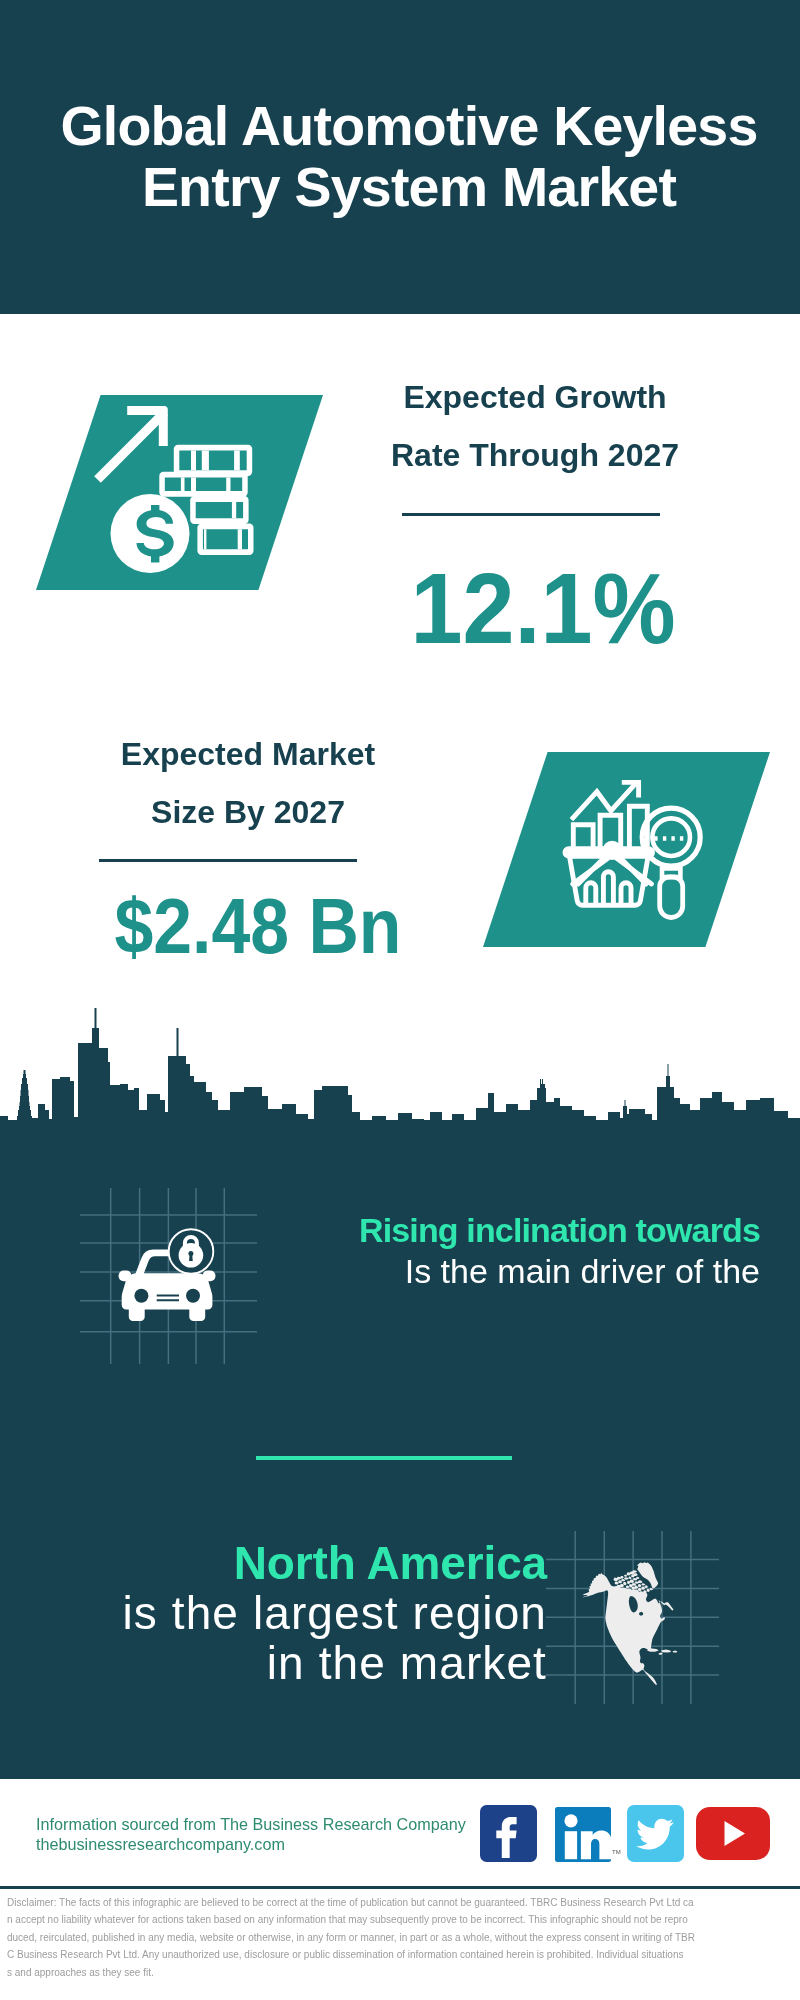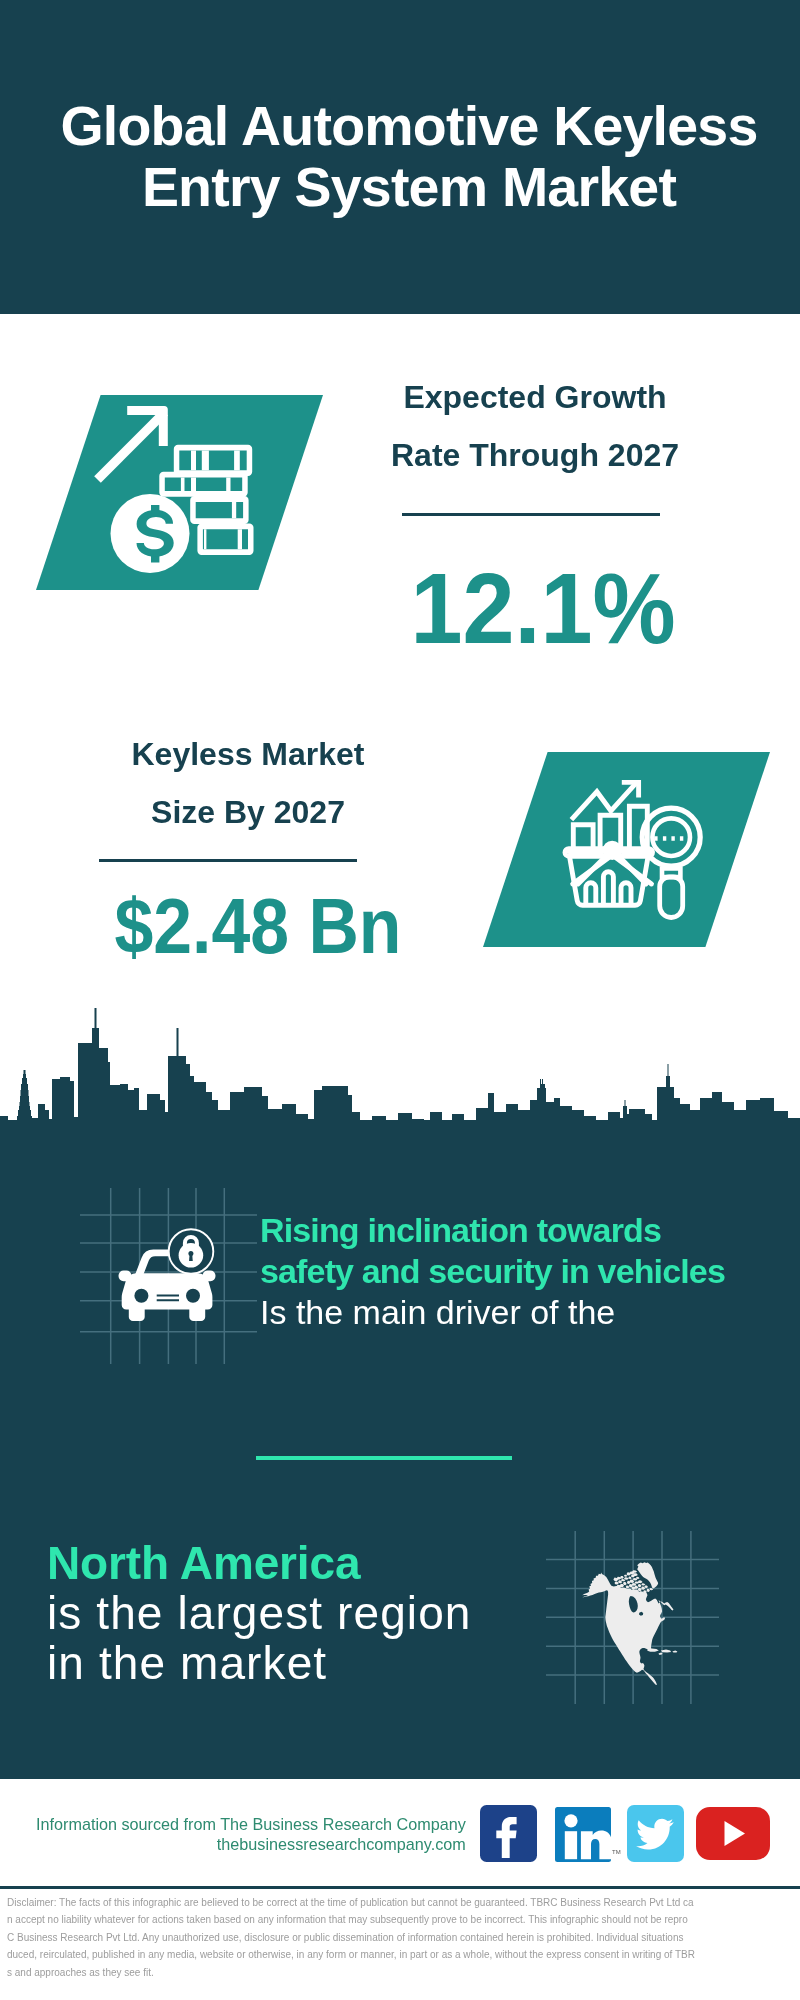--- a/index.html
+++ b/index.html
@@ -52,35 +52,34 @@
   }
 
   
   .dark-band {
     position:absolute; left:0; top:1120px; width:800px; height:659px;
     background:#17414F;
   }
   .skyline { position:absolute; left:0; top:1004px; width:800px; height:140px; }
 
   .grid-svg { position:absolute; overflow:visible; }
-  .msg { position:absolute; text-align:left; font-size:34px; line-height:41.2px; }
+  .msg { position:absolute; text-align:right; font-size:34px; line-height:41.2px; }
   .msg .hl { color:#2FE6AE; font-weight:bold; letter-spacing:-0.85px; }
   .msg .rest { color:#ffffff; font-weight:normal; }
   .msg-region { font-size:46px; line-height:50px; }
   .msg-region .hl { letter-spacing:-0.15px; }
   .msg-region .rest { letter-spacing:1.1px; }
   .divider { position:absolute; height:4px; background:#2FE6AE; }
 
   
   .footer-src {
     position:absolute; left:36px; top:1814px;
     color:#2E8B70;
     font-size:16.2px;
     line-height:20px;
-    text-align:right;
   }
   .social-icon { position:absolute; }
 
   .rule-2 { position:absolute; left:0; top:1886px; width:800px; height:3px; background:#17414F; }
   .disclaimer {
     position:absolute; left:7px; top:1894px; width:794px;
     color:#9D9D9D;
     font-size:10px;
     line-height:17.4px;
   }
@@ -125,21 +124,21 @@
     </g>
   </svg>
   <div class="stat-label" style="left:335px;top:369px;width:400px;">
     <div>Expected Growth</div>
     <div>Rate Through 2027</div>
   </div>
   <div class="stat-rule" style="left:402px;top:513px;width:258px;"></div>
   <div class="stat-value" style="left:343px;top:558px;width:400px;font-size:101px;transform:scaleX(0.926);">12.1%</div>
 
   <div class="stat-label" style="left:48px;top:726px;width:400px;">
-    <div>Keyless Market</div>
+    <div>Expected Market</div>
     <div>Size By 2027</div>
   </div>
   <div class="stat-rule" style="left:99px;top:859px;width:258px;"></div>
   <div class="stat-value" style="left:58px;top:888px;width:400px;font-size:77px;transform:scaleX(0.906);">$2.48 Bn</div>
   <svg class="icon-shape" style="left:483px;top:752px;width:287px;height:196px;" viewBox="0 0 287 196">
     <path d="M64.6,0 H287 L222.4,195 H0 Z" fill="#1D918A"></path>
     <g transform="translate(-483,-752)" fill="none" stroke="#ffffff" stroke-width="4.9" stroke-linecap="butt" stroke-linejoin="miter">
 
       <polyline points="571.4,819.6 596.9,791.7 610.9,810.8 636.0,783.2"></polyline>
       <polyline points="621.8,782.4 638.6,782.4 638.6,797.4"></polyline>
@@ -205,21 +204,20 @@
       <path d="M190.9,1235.0 a8.0,8.0 0 0 1 8.0,8.0 v6.2 h-4.0 v-6.2 a4.0,4.0 0 0 0 -8.0,0 v6.2 h-4.0 v-6.2 a8.0,8.0 0 0 1 8.0,-8.0 z"></path>
 
       <path d="M190.9,1243.0 a12.3,12.3 0 1 1 0,24.6 a12.3,12.3 0 0 1 0,-24.6 z"></path>
 
       <circle cx="190.9" cy="1253.6" r="2.5" fill="#17414F"></circle>
       <path d="M189.6,1254.0 h2.6 l0.55,7.0 h-3.7 z" fill="#17414F"></path>
     </g>
   </svg>
   <div class="msg" style="left:260px;top:1210px;width:500px;">
     <div class="hl">Rising inclination towards</div>
-    <div class="hl">safety and security in vehicles</div>
     <div class="rest">Is the main driver of the</div>
   </div>
 
   <div class="divider" style="left:256px;top:1456px;width:256px;"></div>
 
   <div class="msg msg-region" style="left:47px;top:1538px;width:500px;">
     <div class="hl">North America</div>
     <div class="rest">is the largest region</div>
     <div class="rest">in the market</div>
   </div>
@@ -264,18 +262,18 @@
     </svg>
     <svg class="social-icon" style="left:696px;top:1807px;width:74px;height:53px;" viewBox="0 0 74 53">
       <rect x="0" y="0" width="74" height="53" rx="14" fill="#DA2220"></rect>
       <path d="M28.5,14.0 L49.0,26.5 L28.5,39.0 Z" fill="#ffffff"></path>
     </svg>
   </div>
   <div class="rule-2"></div>
   <div class="disclaimer">
     <div>Disclaimer: The facts of this infographic are believed to be correct at the time of publication but cannot be guaranteed. TBRC Business Research Pvt Ltd ca</div>
     <div>n accept no liability whatever for actions taken based on any information that may subsequently prove to be incorrect. This infographic should not be repro</div>
+    <div>duced, reirculated, published in any media, website or otherwise, in any form or manner, in part or as a whole, without the express consent in writing of TBR</div>
     <div>C Business Research Pvt Ltd. Any unauthorized use, disclosure or public dissemination of information contained herein is prohibited. Individual situations</div>
-    <div>duced, reirculated, published in any media, website or otherwise, in any form or manner, in part or as a whole, without the express consent in writing of TBR</div>
     <div>s and approaches as they see fit.</div>
   </div>
 
 </div>
 
 </body></html>

